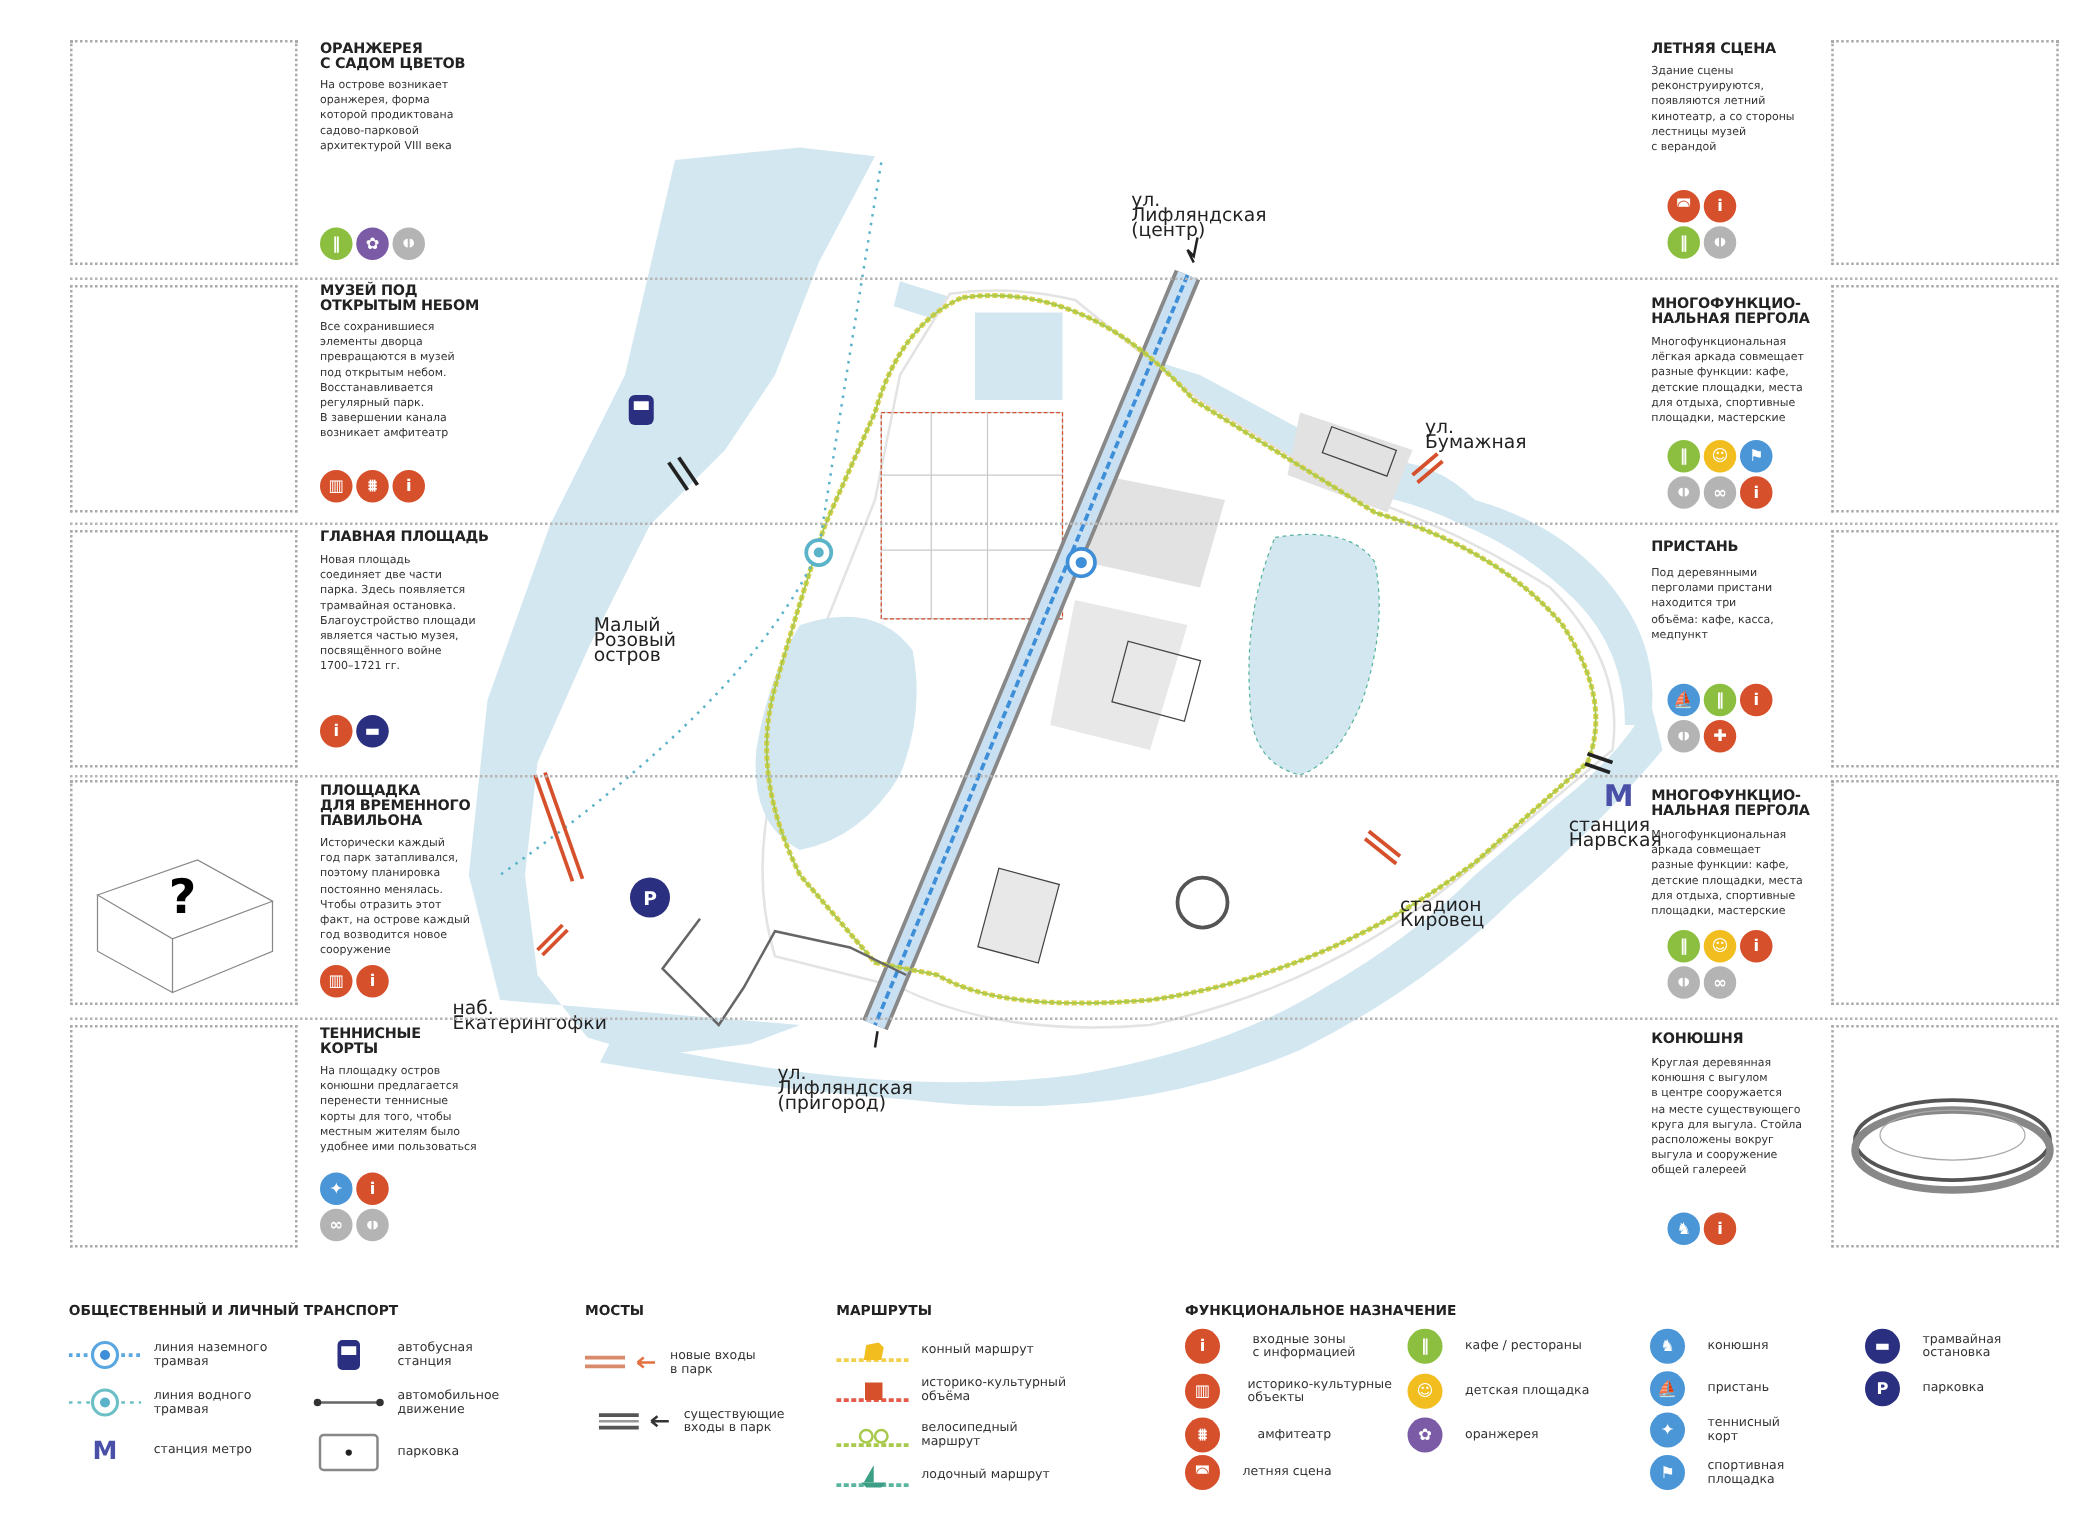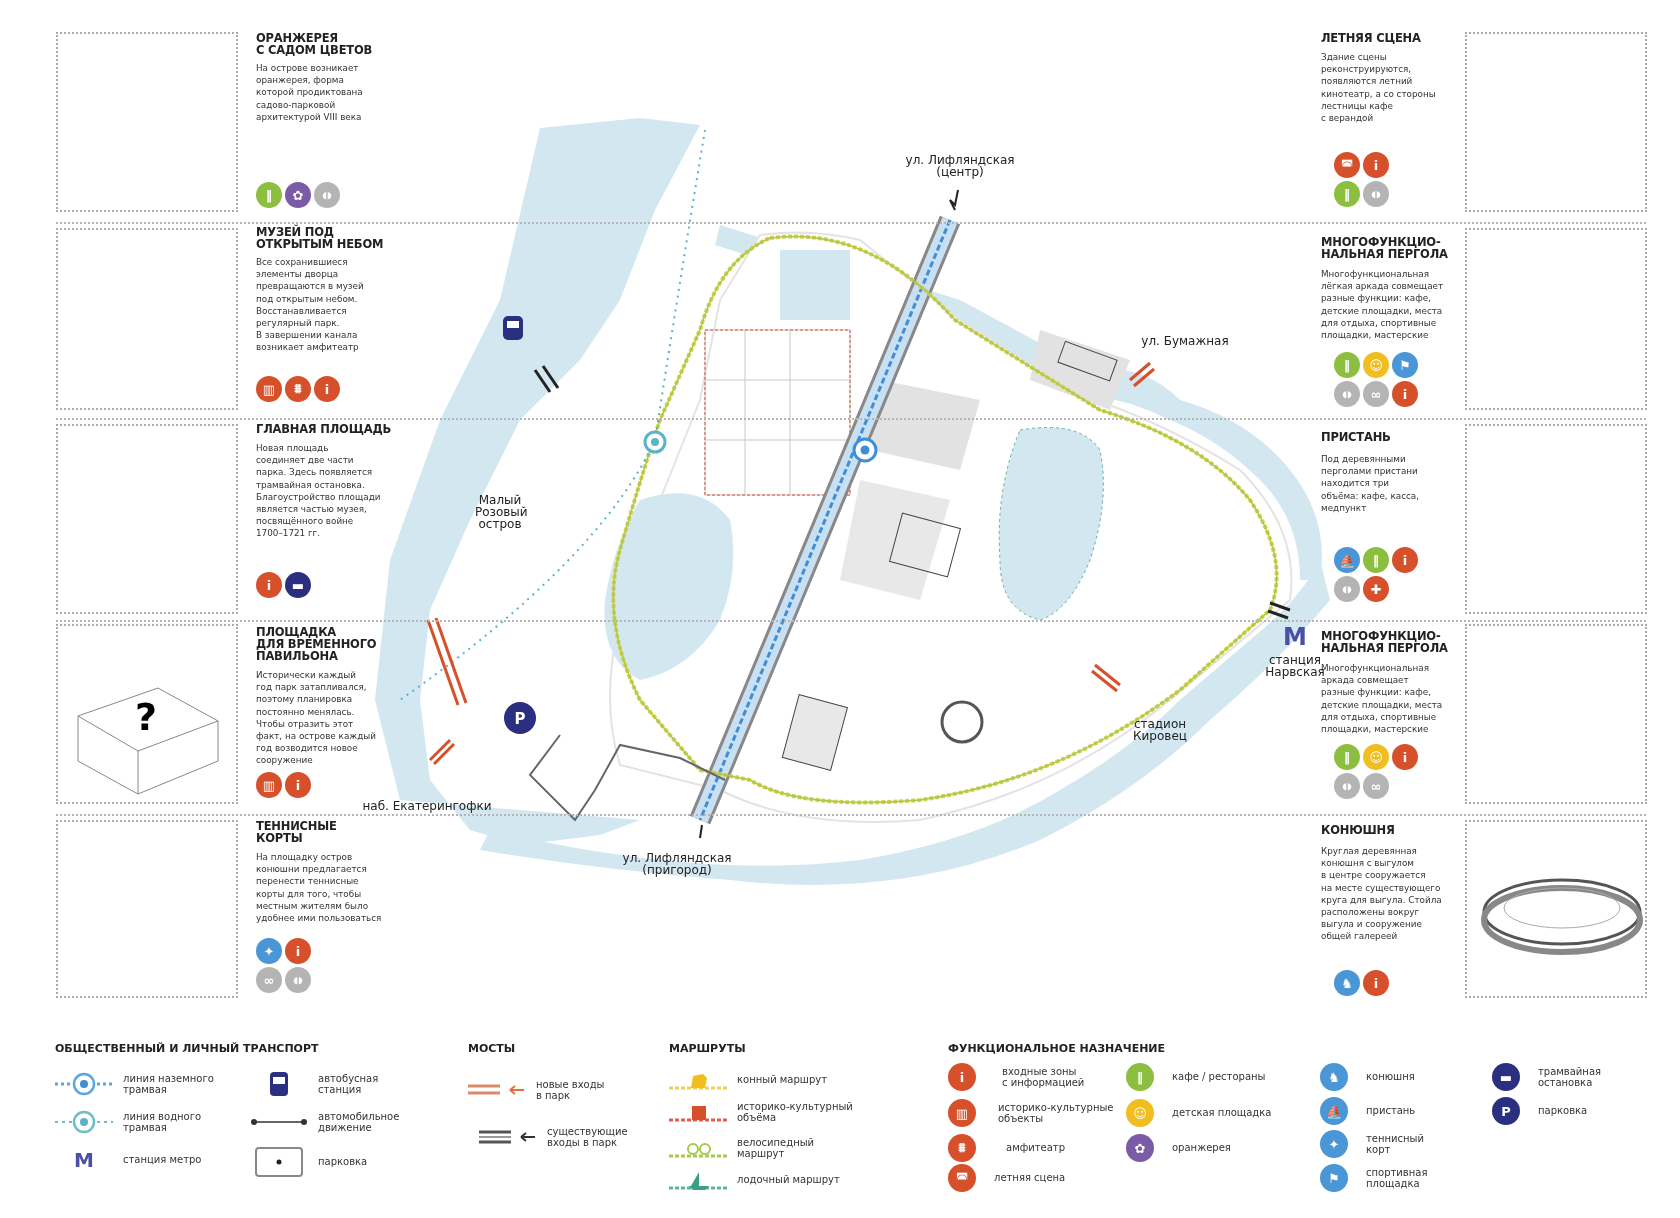--- a/index.html
+++ b/index.html
@@ -6,21 +6,21 @@
 body{width:1680px;height:1218px;background:#fff;position:relative;overflow:hidden;font-family:"DejaVu Sans","Liberation Sans",sans-serif;color:#222}
 .abs{position:absolute}
 .card-frame{position:absolute;border:2px dotted #aaa}
 .card-h{position:absolute;font-size:11.5px;font-weight:bold;line-height:12px;text-transform:uppercase;letter-spacing:-0.2px;white-space:pre-line}
 .card-p{position:absolute;font-size:8.8px;line-height:12.2px;white-space:pre-line;color:#333}
 .icons{position:absolute;display:flex;flex-wrap:wrap;gap:3px}
 .ic{width:26px;height:26px;border-radius:50%;display:flex;align-items:center;justify-content:center;color:#fff;font-size:13px;font-weight:bold}
 .ic.sm{width:28px;height:28px}
 .c-red{background:#d5502b}.c-green{background:#8cbf3f}.c-purple{background:#7b5aa6}.c-grey{background:#b4b4b4}
 .c-yellow{background:#f1bd1f}.c-blue{background:#4a96d6}.c-navy{background:#2a2f80}
-.map-lbl{position:absolute;font-size:12px;line-height:12px;text-align:center;white-space:pre-line}
+.map-lbl{position:absolute;font-size:15px;line-height:12px;text-align:left;white-space:pre-line}
 .leg-title{position:absolute;font-size:11px;font-weight:bold;text-transform:uppercase}
 .leg-item{position:absolute;display:flex;align-items:center;gap:10px}
 .leg-txt{font-size:10px;line-height:11.5px;white-space:pre-line;color:#333}
 .sym{width:58px;height:24px;position:relative;flex:none}
 .divider{position:absolute;border-top:2px dotted #b5b5b5}
 </style>
 </head>
 <body>
 
 <svg class="abs" style="left:0;top:0" width="1680" height="1218" viewBox="0 0 1680 1218">
@@ -207,21 +207,21 @@
   <span class="ic c-red">i</span>
   <span class="ic c-grey">∞</span>
   <span class="ic c-grey" style="font-size:9px">◖◗</span>
 </div>
 
 <div class="card-h" style="left:1321px;top:32px">Летняя сцена</div>
 <div class="card-p" style="left:1321px;top:51px">Здание сцены
 реконструируются,
 появляются летний
 кинотеатр, а со стороны
-лестницы кафе
+лестницы музей
 с верандой</div>
 <div class="icons" style="left:1334px;top:152px;width:60px">
   <span class="ic c-red">◚</span>
   <span class="ic c-red">i</span>
   <span class="ic c-green">‖</span>
   <span class="ic c-grey" style="font-size:9px">◖◗</span>
 </div>
 <div class="card-frame" style="left:1465px;top:32px;width:182px;height:180px"></div>
 
 <div class="card-h" style="left:1321px;top:236px">Многофункцио-

